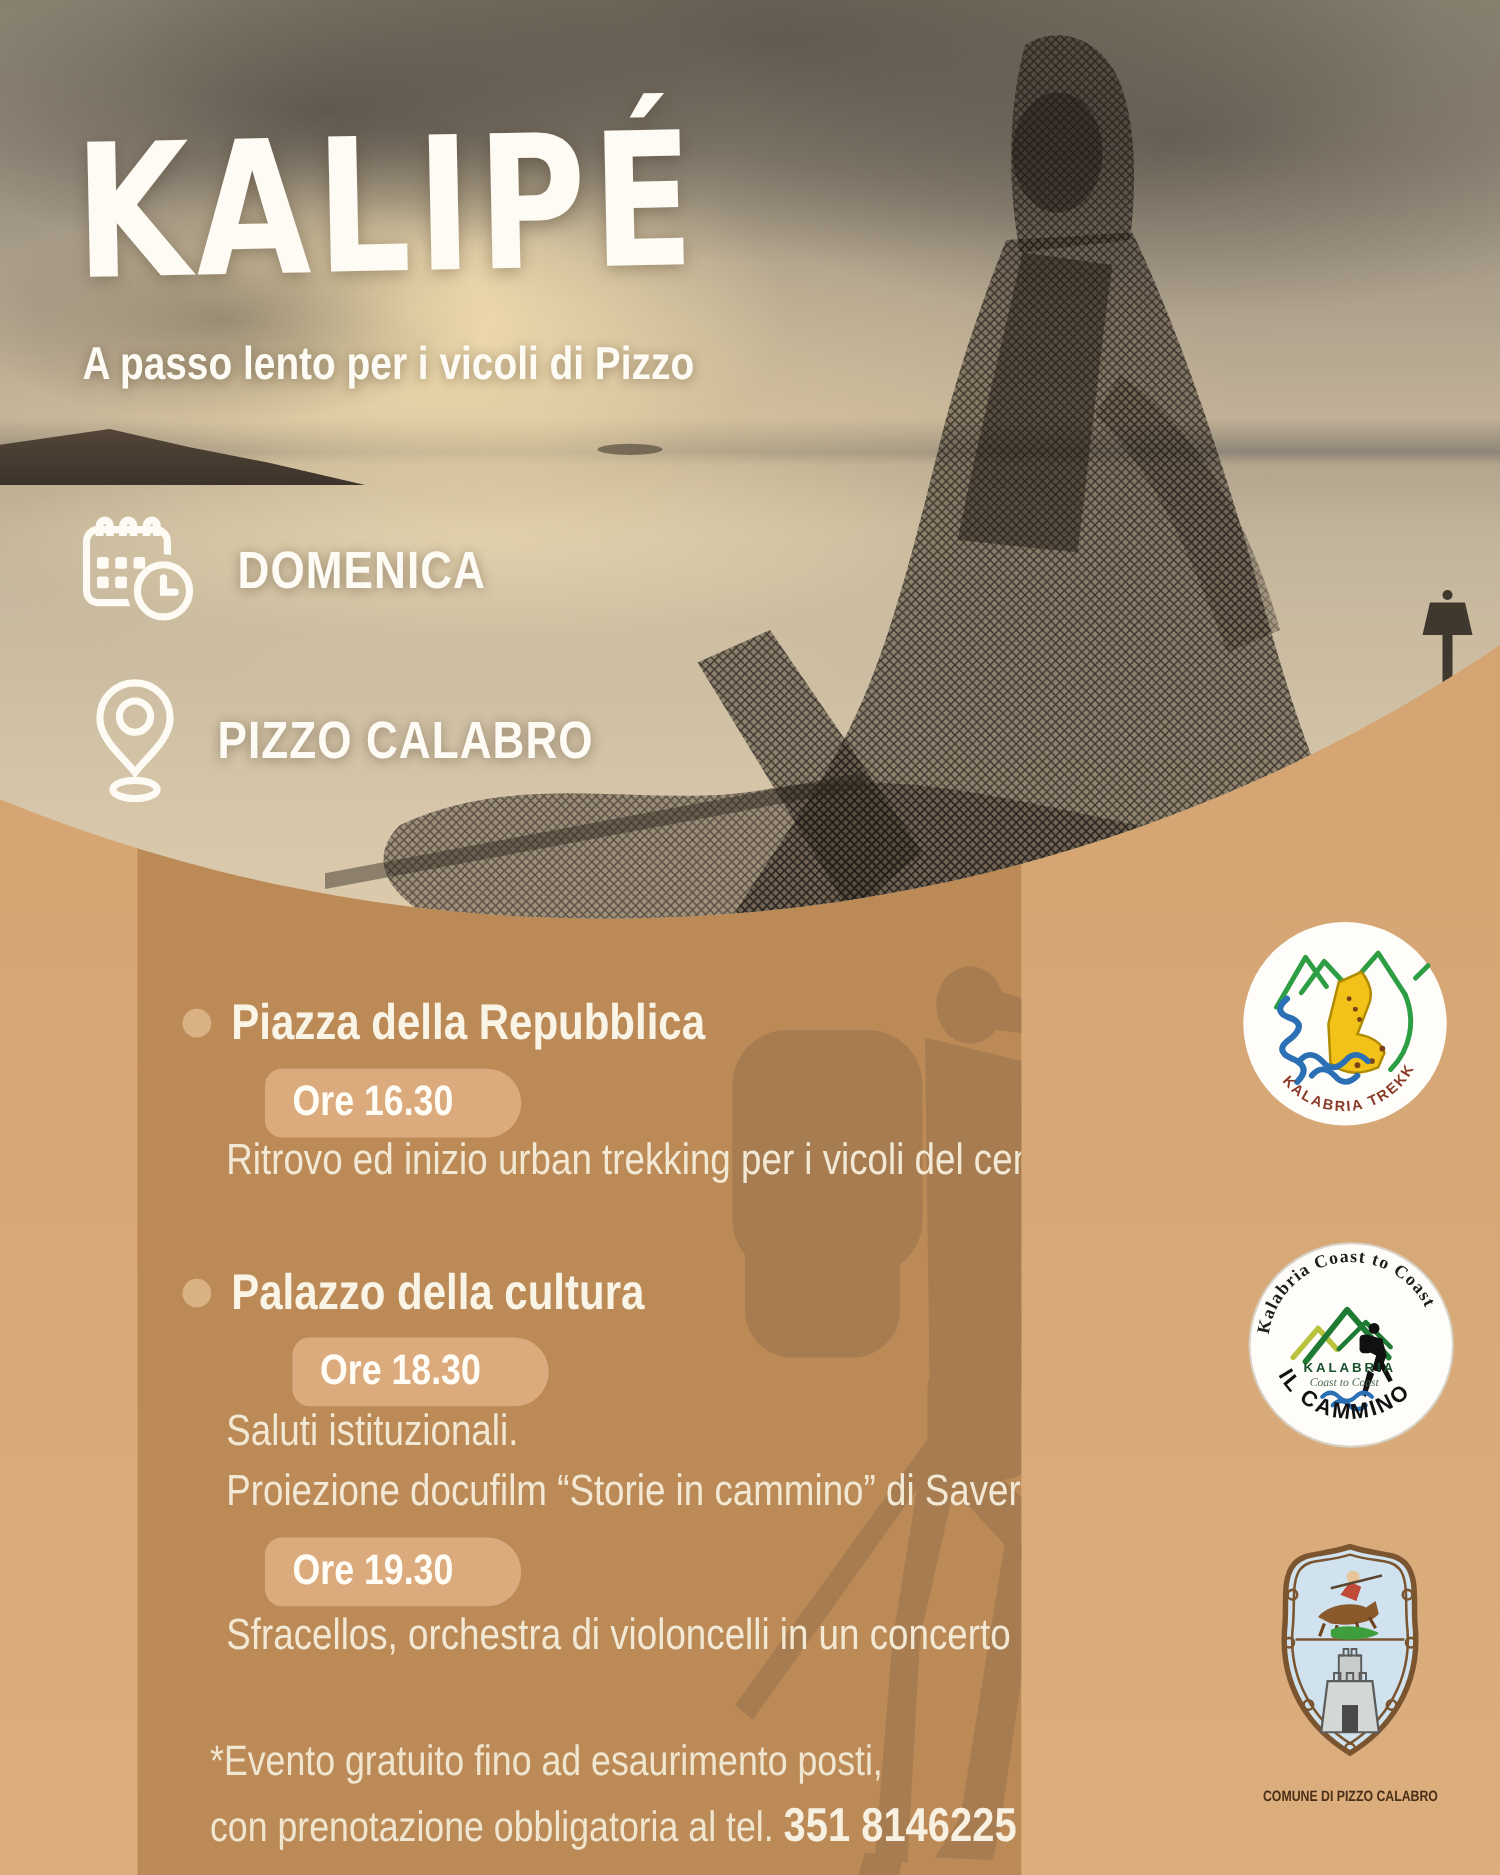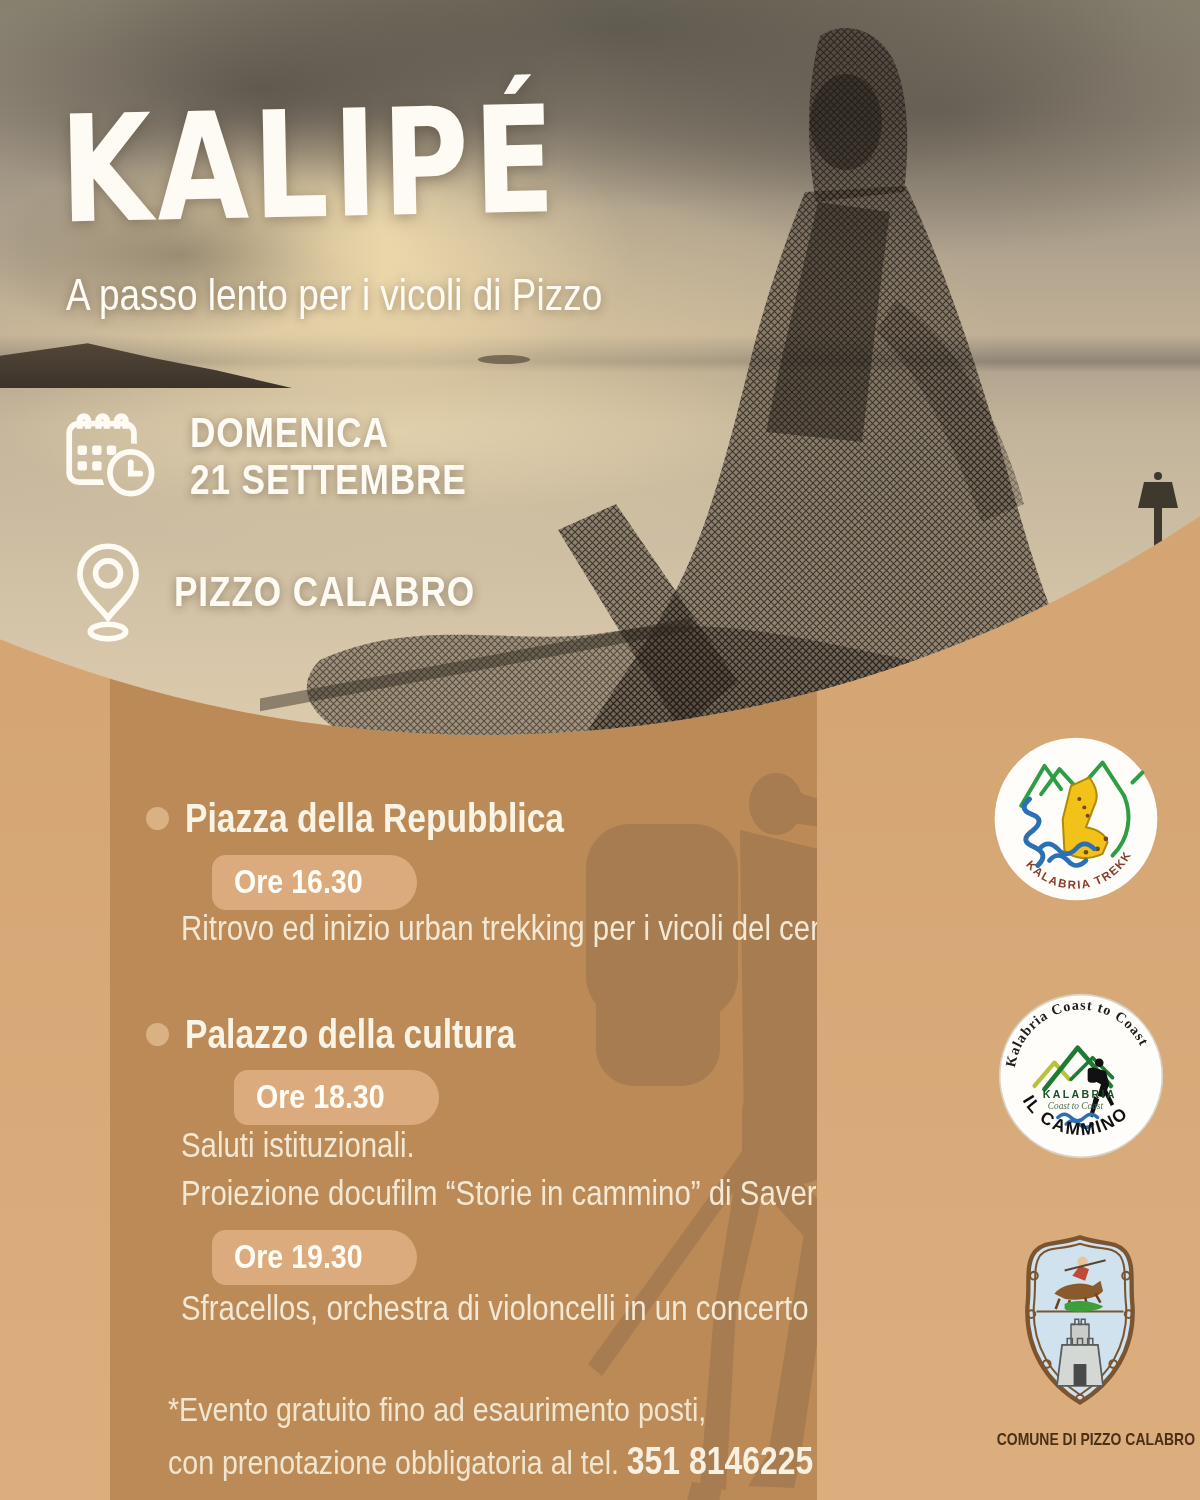--- a/index.html
+++ b/index.html
@@ -25,42 +25,42 @@
     background:rgba(78,68,56,.65);}
   .statue-svg{position:absolute;left:260px;top:0;}
   .lamp-svg{position:absolute;left:1128px;top:468px;}
   
   .overlay{position:absolute;z-index:3;color:#fdfbf3;}
   .cond{display:inline-block;transform:scaleX(.84);transform-origin:0 50%;white-space:nowrap;}
   .title{left:60px;top:78px;font-family:"DejaVu Sans",sans-serif;font-weight:bold;
     font-size:148px;letter-spacing:6px;transform:rotate(-1.2deg);
     text-shadow:0 3px 14px rgba(70,55,35,.35);}
   .title .cond{transform:scaleX(.80);}
-  .subtitle{left:66px;top:270px;font-size:44px;font-weight:400;
+  .subtitle{left:66px;top:270px;font-size:37px;font-weight:700;
     text-shadow:0 2px 10px rgba(70,55,35,.45);}
   .inforow{display:flex;align-items:center;gap:28px;text-shadow:0 2px 10px rgba(70,55,35,.45);}
   .date-row{left:62px;top:408px;}
   .loc-row{left:70px;top:540px;}
   .inforow .lines{font-weight:bold;font-size:42px;line-height:1.12;letter-spacing:1px;}
   
   .panel{position:absolute;left:110px;top:544px;width:707px;height:980px;z-index:1;
     background:#bb8a57;overflow:hidden;}
   .hiker-svg{position:absolute;left:420px;top:218px;}
   .pblock{position:absolute;z-index:2;}
   .venue{display:flex;align-items:center;gap:16px;color:#faf4e6;font-weight:bold;font-size:40px;}
   .bullet{width:23px;height:23px;border-radius:50%;background:#d9b183;flex:0 0 auto;}
   .pill{display:inline-block;background:#dcab7d;color:#fffdf6;font-weight:bold;font-size:34px;
     padding:7px 30px 9px 22px;border-radius:16px 32px 32px 16px;margin-left:28px;}
   .body-line{color:#f2e8d4;font-size:35px;}
   .note-line{color:#f0e6d0;font-size:34px;}
   .phone{font-weight:bold;font-size:38px;color:#f8f1e2;}
   
   .logo{position:absolute;z-index:3;}
   .crest-caption{position:absolute;left:975px;top:1430px;width:210px;text-align:center;z-index:3;
-    color:#4a2f17;font-weight:bold;font-size:17px;}
+    color:#4a2f17;font-weight:bold;font-size:12px;}
   .crest-caption .cond{transform:scaleX(.82);transform-origin:50% 50%;}
 </style>
 </head>
 <body>
 
 <div class="poster">
 
   <div class="photo">
     <div class="headland"></div>
     <div class="islet"></div>
@@ -124,21 +124,20 @@
           <rect x="13" y="51" width="9" height="9" rx="2"></rect>
         <rect x="27" y="51" width="9" height="9" rx="2"></rect>
       </g>
       <g fill="none" stroke="#fdfbf3" stroke-width="5.5" stroke-linecap="round">
         <circle cx="64" cy="62" r="20"></circle>
         <path d="M64,52 v11 h9"></path>
       </g>
     </svg>
     <div class="lines">
       <div><span class="cond">DOMENICA</span></div>
-      <div><span class="cond">21 SETTEMBRE</span></div>
     </div>
   </div>
 
   <div class="overlay inforow loc-row" style="position:absolute">
     <svg width="76" height="104" viewBox="0 0 70 100">
       <g fill="none" stroke="#fdfbf3" stroke-width="5.5" stroke-linecap="round">
         <ellipse cx="35" cy="88" rx="17" ry="7"></ellipse>
         <path d="M35,6 C19,6 8,19 8,33 C8,50 26,63 35,75 C44,63 62,50 62,33 C62,19 51,6 35,6 Z" fill="rgba(0,0,0,0)"></path>
         <circle cx="35" cy="32" r="12"></circle>
       </g>

